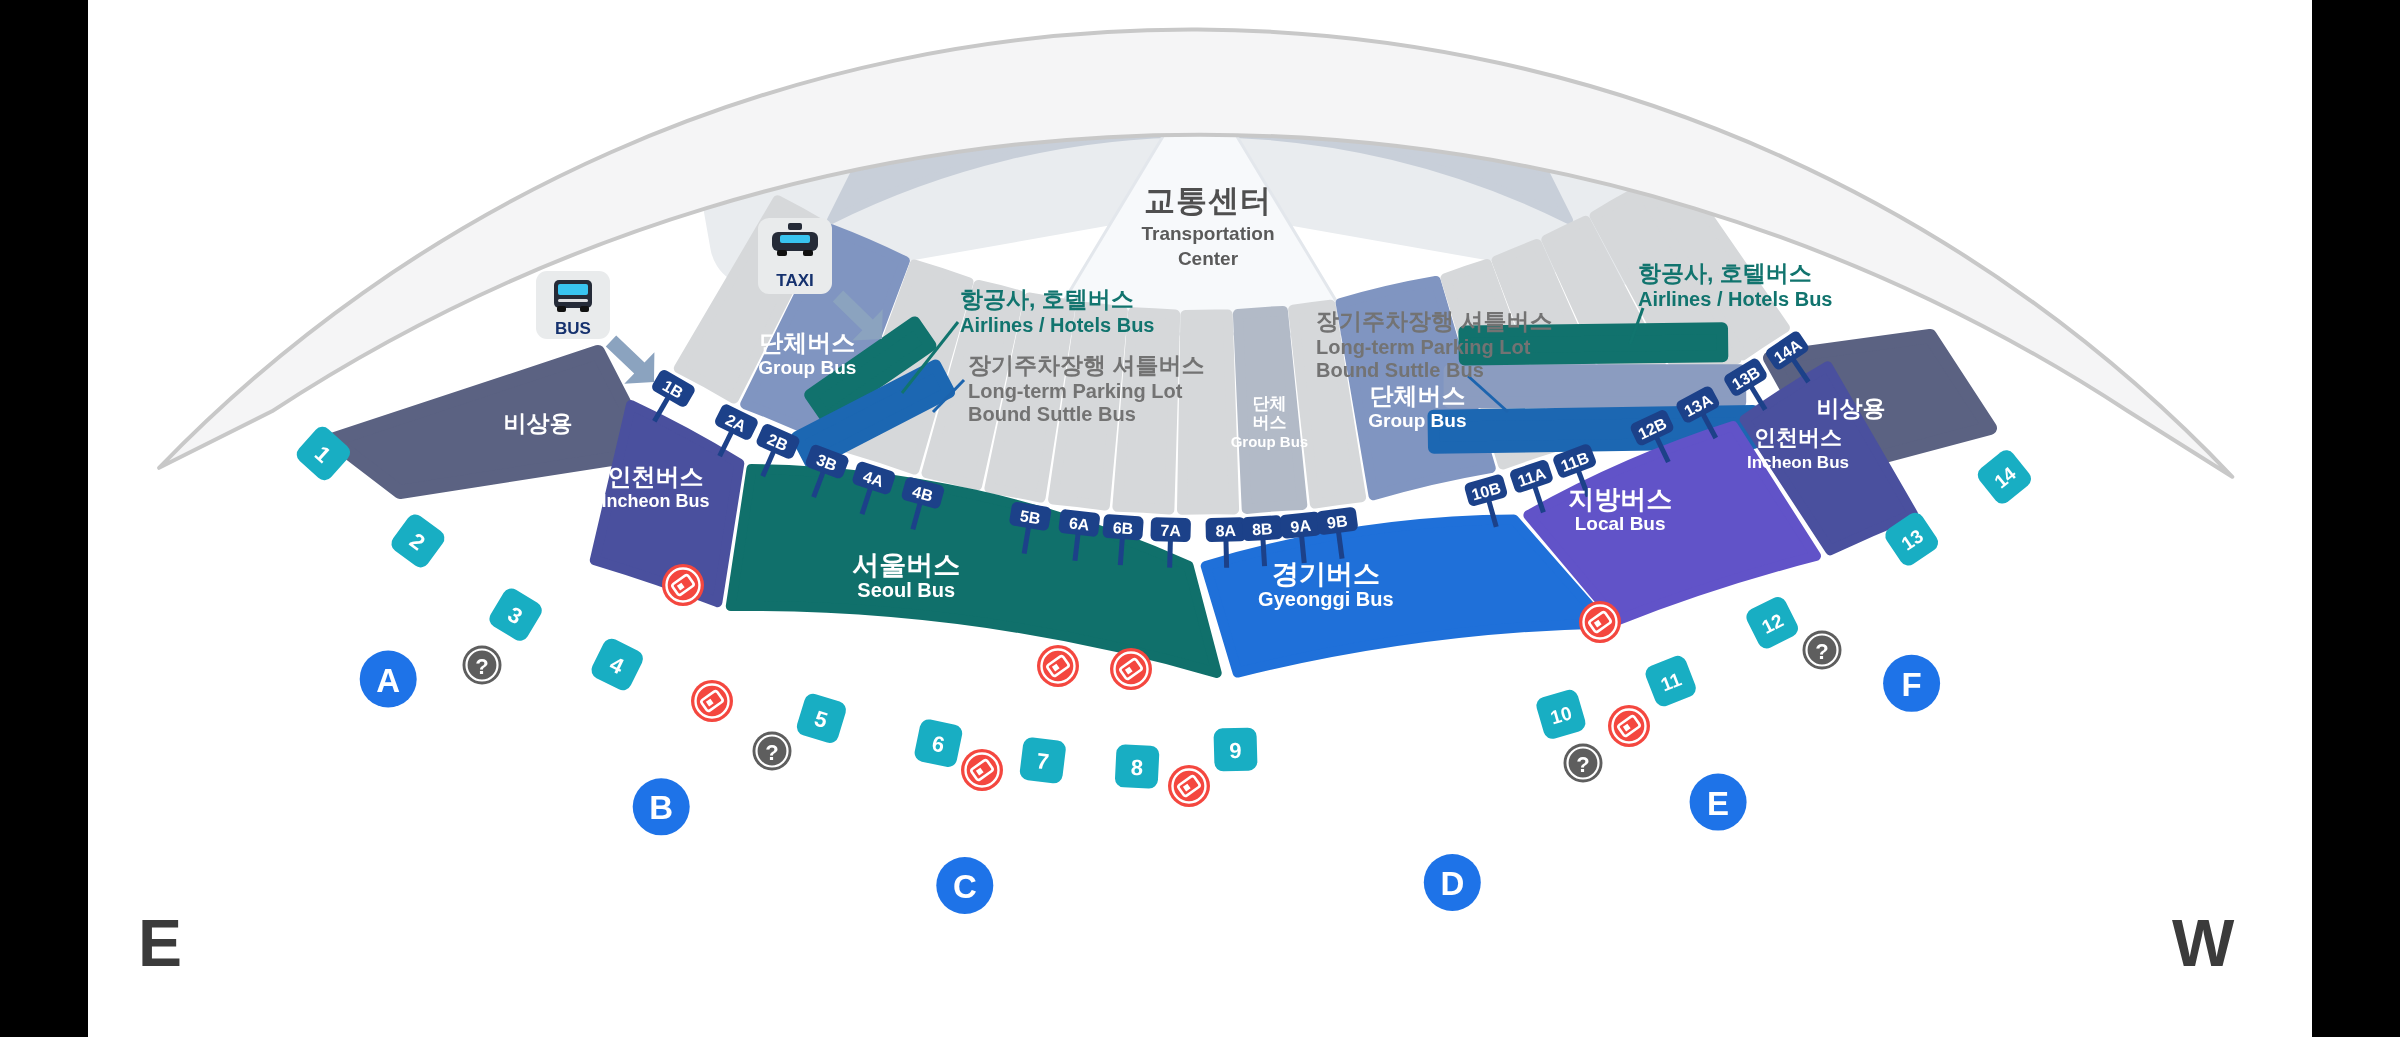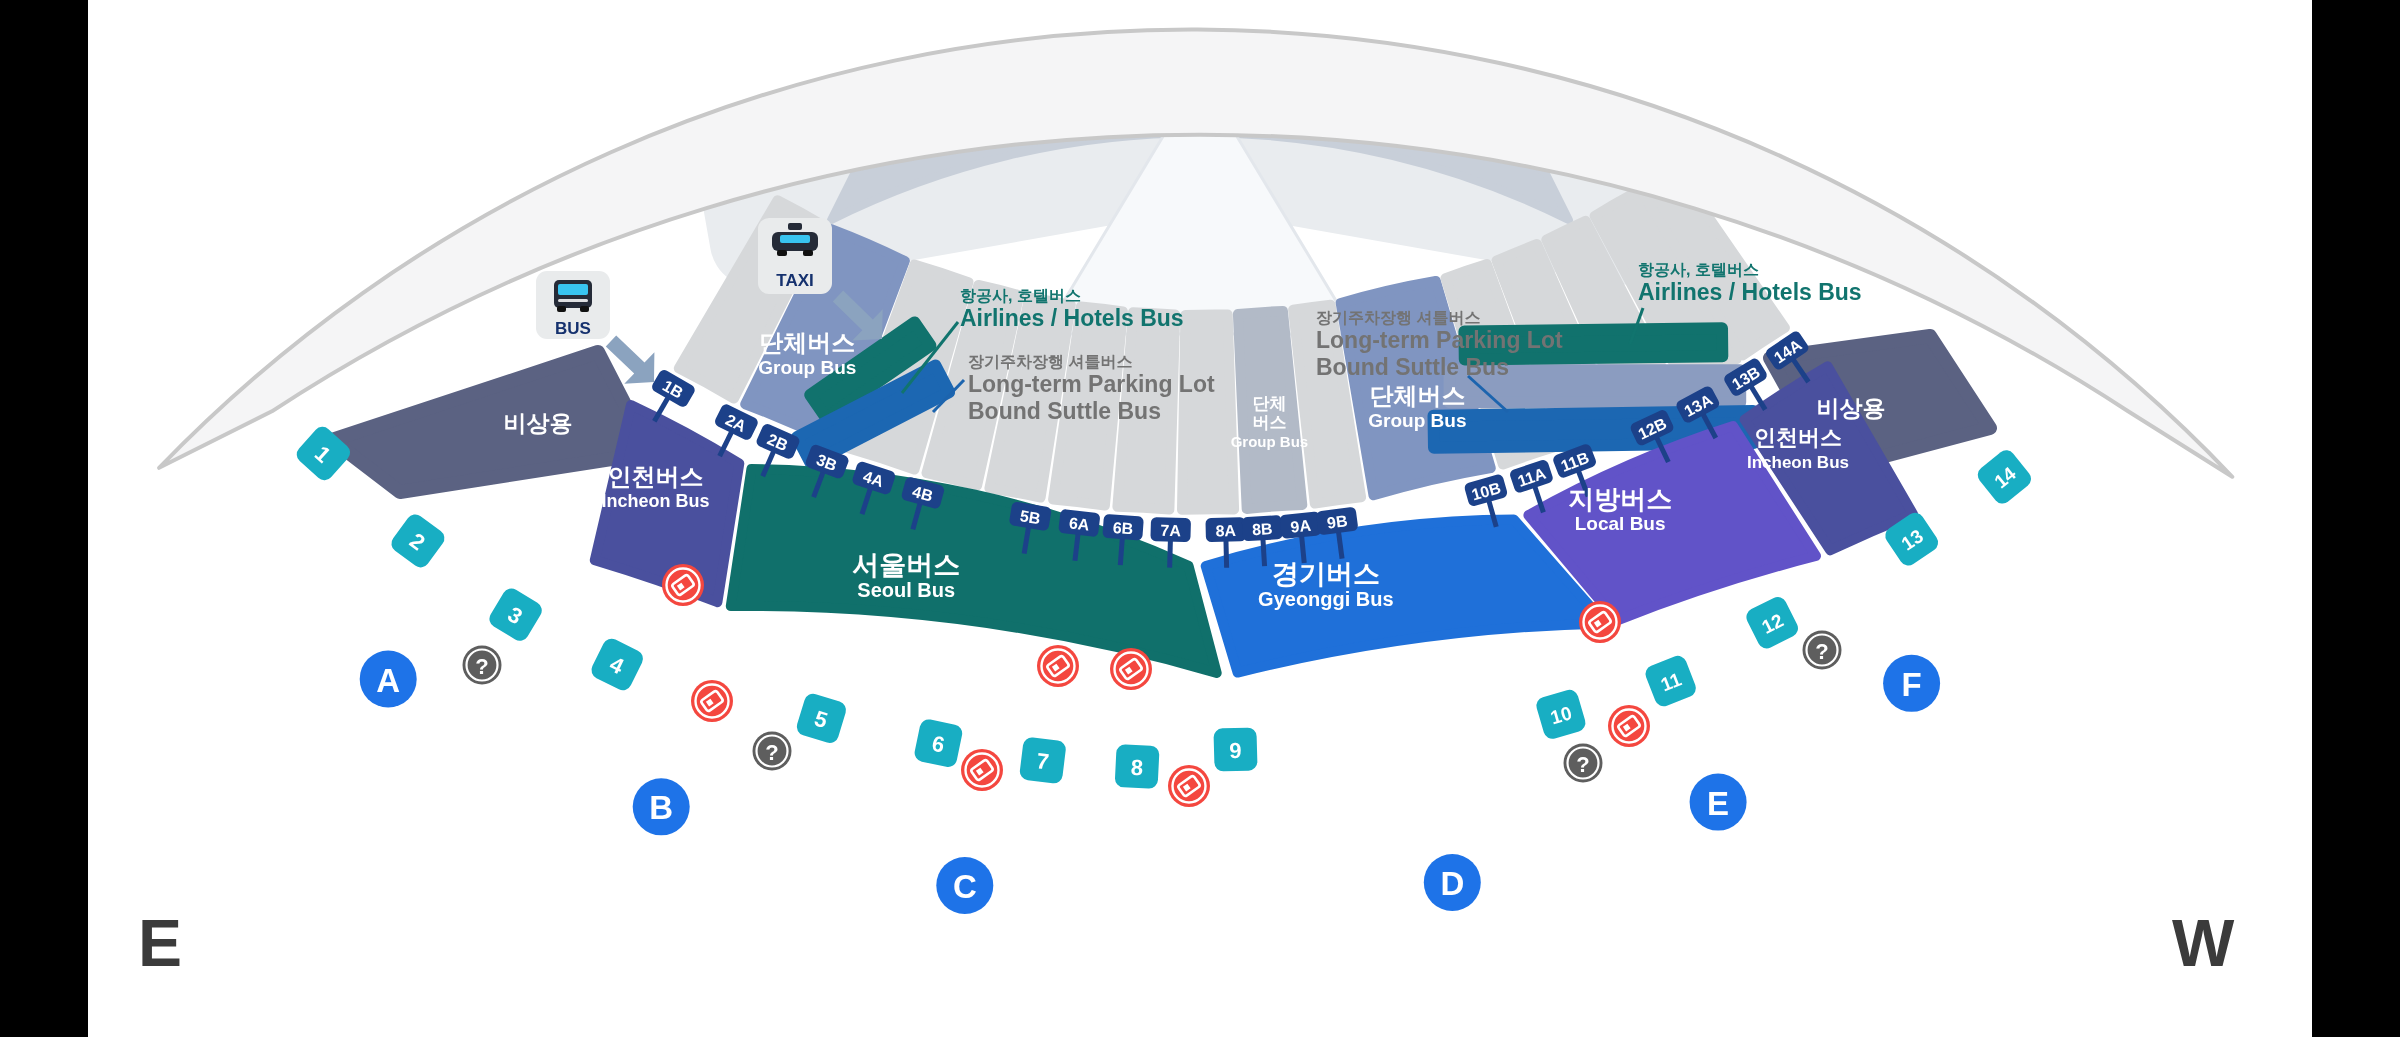--- a/index.html
+++ b/index.html
@@ -6,22 +6,22 @@
   .stage{position:relative;width:2400px;height:1037px;background:#ffffff;overflow:hidden;
          font-family:"Liberation Sans",sans-serif;-webkit-user-select:none;user-select:none;}
   .stage svg{position:absolute;left:0;top:0;}
   .letterbox{position:absolute;top:0;bottom:0;background:#000;}
   .lb-left{left:0;width:88px;}
   .lb-right{left:2312px;width:88px;}
   .overlay{position:absolute;white-space:nowrap;}
   .title-block{left:1208px;top:180px;transform:translateX(-50%);text-align:center;}
   .title-kor{font-size:31px;font-weight:bold;color:#4f4f4f;letter-spacing:1px;}
   .title-en{font-size:19px;font-weight:bold;color:#5a5a5a;line-height:1.3;}
-  .ann .kor{font-size:16px;font-weight:bold;line-height:1.2;}
-  .ann .en{font-size:23px;font-weight:bold;line-height:1.15;}
+  .ann .kor{font-size:23px;font-weight:bold;line-height:1.2;}
+  .ann .en{font-size:20px;font-weight:bold;line-height:1.15;}
   .ann-teal{color:#11746e;}
   .ann-blue{color:#737373;}
   .compass{font-size:66px;font-weight:bold;color:#3b3b3b;}
 </style>
 </head>
 <body>
 
 <div class="stage">
 
   <svg id="map" width="2400" height="1037" viewBox="0 0 2400 1037">
@@ -393,20 +393,25 @@
         </g>
       </g>
     <g id="g-leaders">
         <line x1="958" y1="322" x2="902" y2="393" stroke="#11746e" stroke-width="3"></line>
         <line x1="964" y1="380" x2="933" y2="412" stroke="#1c64ae" stroke-width="3"></line>
         <line x1="1468" y1="376" x2="1508" y2="412" stroke="#1c64ae" stroke-width="3"></line>
         <line x1="1643" y1="308" x2="1630" y2="344" stroke="#11746e" stroke-width="3"></line>
       </g>
   </svg>
 
+  <div class="overlay title-block">
+    <div class="title-kor">교통센터</div>
+    <div class="title-en">Transportation</div>
+    <div class="title-en">Center</div>
+  </div>
 
   <div class="overlay ann ann-teal" style="left:960px;top:286px">
     <div class="kor">항공사, 호텔버스</div>
     <div class="en">Airlines / Hotels Bus</div>
   </div>
   <div class="overlay ann ann-blue" style="left:968px;top:352px">
     <div class="kor">장기주차장행 셔틀버스</div>
     <div class="en">Long-term Parking Lot</div>
     <div class="en">Bound Suttle Bus</div>
   </div>

